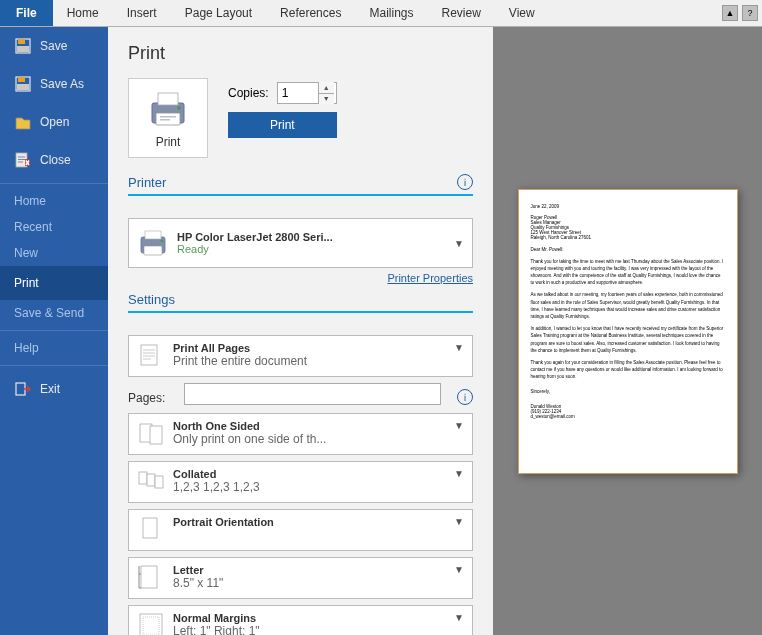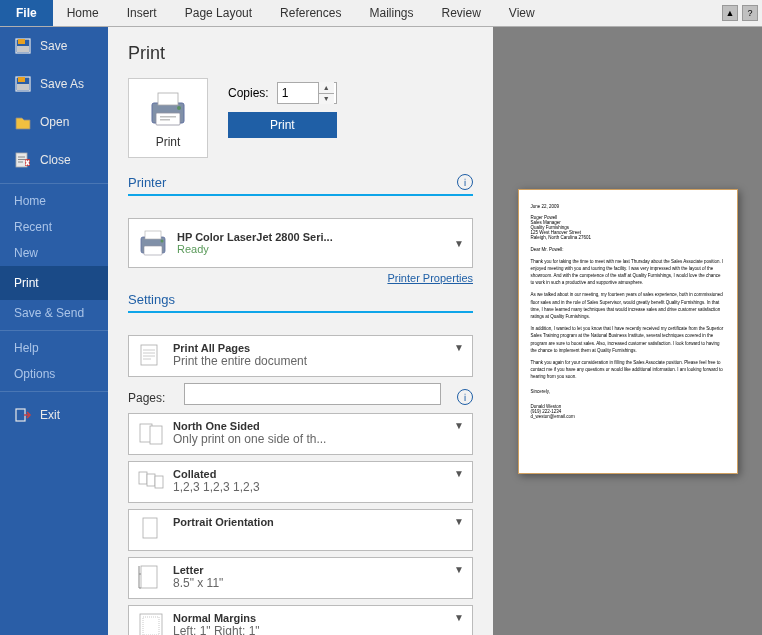--- a/index.html
+++ b/index.html
@@ -159,21 +159,20 @@
     <div class="sidebar-item active">
       <span class="sidebar-label">Print</span>
     </div>
 
     <div class="sidebar-section-label">Save &amp; Send</div>
 
     <div class="sidebar-divider"></div>
 
     <div class="sidebar-section-label">Help</div>
 
-    <div class="sidebar-section-label">Options</div>
 
     <div class="sidebar-divider"></div>
 
     <div class="sidebar-item">
       <div class="sidebar-item-icon">
         <svg viewBox="0 0 18 18" width="18" height="18">
             <rect x="2" y="3" width="9" height="12" fill="none" stroke="#e8e8e8" stroke-width="1.2"></rect>
             <line x1="10" y1="9" x2="16" y2="9" stroke="#cc4040" stroke-width="1.5"></line>
             <polyline points="13,6 16,9 13,12" fill="none" stroke="#cc4040" stroke-width="1.5"></polyline>
           </svg>

